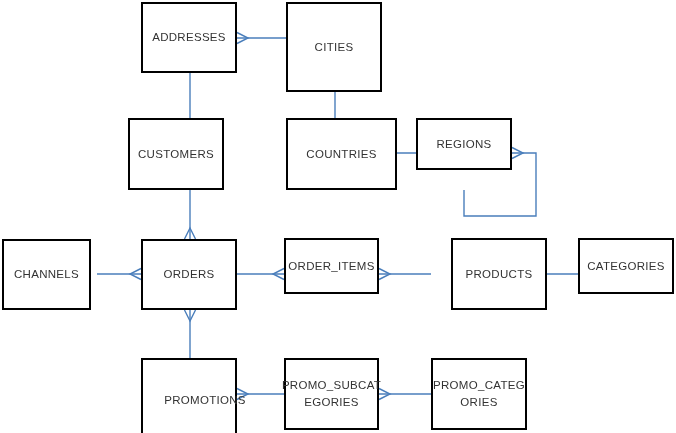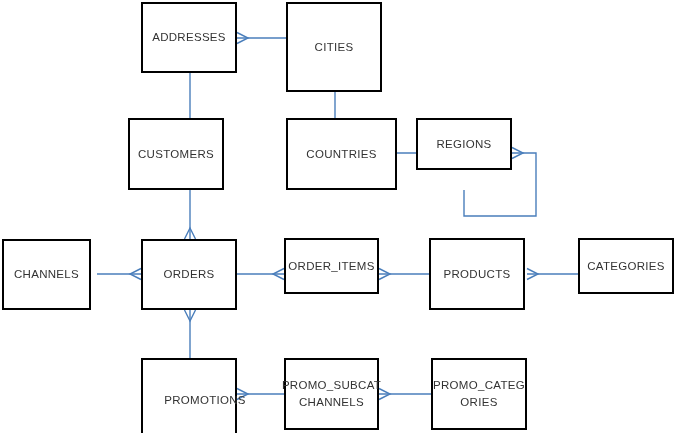--- a/index.html
+++ b/index.html
@@ -106,31 +106,31 @@
       </div>
       <div class="entity" style="left: 2px; top: 239px; width: 89px; height: 71px;">
         <span class="entity-label">CHANNELS</span>
       </div>
       <div class="entity" style="left: 141px; top: 239px; width: 96px; height: 71px;">
         <span class="entity-label">ORDERS</span>
       </div>
       <div class="entity" style="left: 284px; top: 238px; width: 95px; height: 56px;">
         <span class="entity-label">ORDER_ITEMS</span>
       </div>
-      <div class="entity" style="left: 429px; top: 238px; width: 96px; height: 72px;">
+      <div class="entity" style="left: 451px; top: 238px; width: 96px; height: 72px;">
         <span class="entity-label">PRODUCTS</span>
       </div>
       <div class="entity" style="left: 578px; top: 238px; width: 96px; height: 56px;">
         <span class="entity-label">CATEGORIES</span>
       </div>
       <div class="entity" style="left: 141px; top: 358px; width: 96px; height: 84px; padding-left: 32px;">
         <span class="entity-label">PROMOTIONS</span>
       </div>
       <div class="entity" style="left: 284px; top: 358px; width: 95px; height: 72px;">
         <span class="entity-label">PROMO_SUBCAT
-CHANNELS</span>
+EGORIES</span>
       </div>
       <div class="entity" style="left: 431px; top: 358px; width: 96px; height: 72px; text-align: center;">
         <span class="entity-label">PROMO_CATEG
 ORIES</span>
       </div>
     </div>
 </div>
 
 </body></html>

